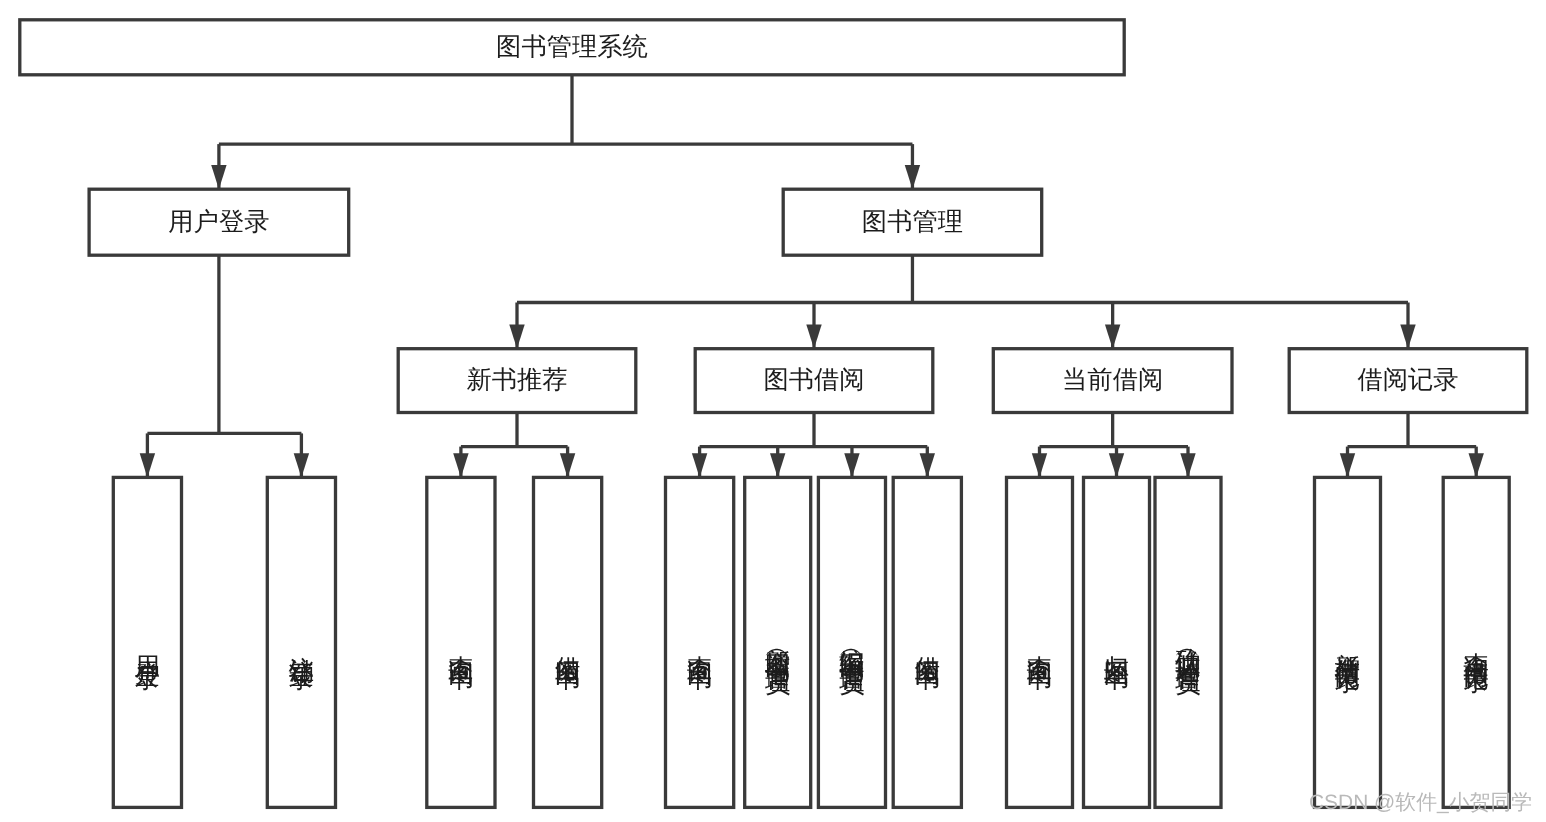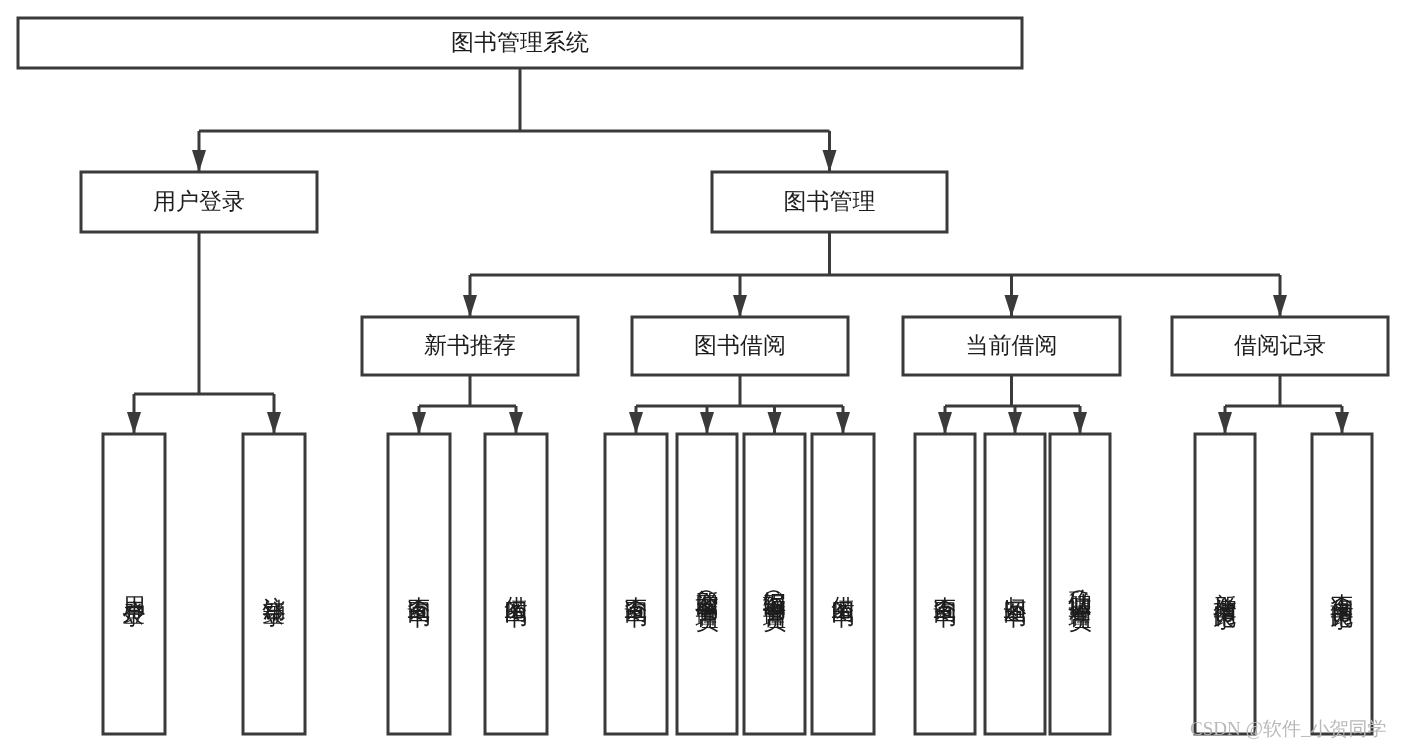--- a/index.html
+++ b/index.html
@@ -60,21 +60,21 @@
     letter-spacing: 3px;
     display: flex;
     align-items: center;
     justify-content: center;
     text-align: center;
     pointer-events: none;
     user-select: none;
   }
   .watermark {
     position: absolute;
-    font-family: Liberation Serif, serif;
+    font-family: Liberation Sans, sans-serif;
     font-size: 19px;
     color: #b9b9b9;
     white-space: nowrap;
     user-select: none;
   }
 </style>
 </head>
 <body>
 
 <div id="diagram-root">

